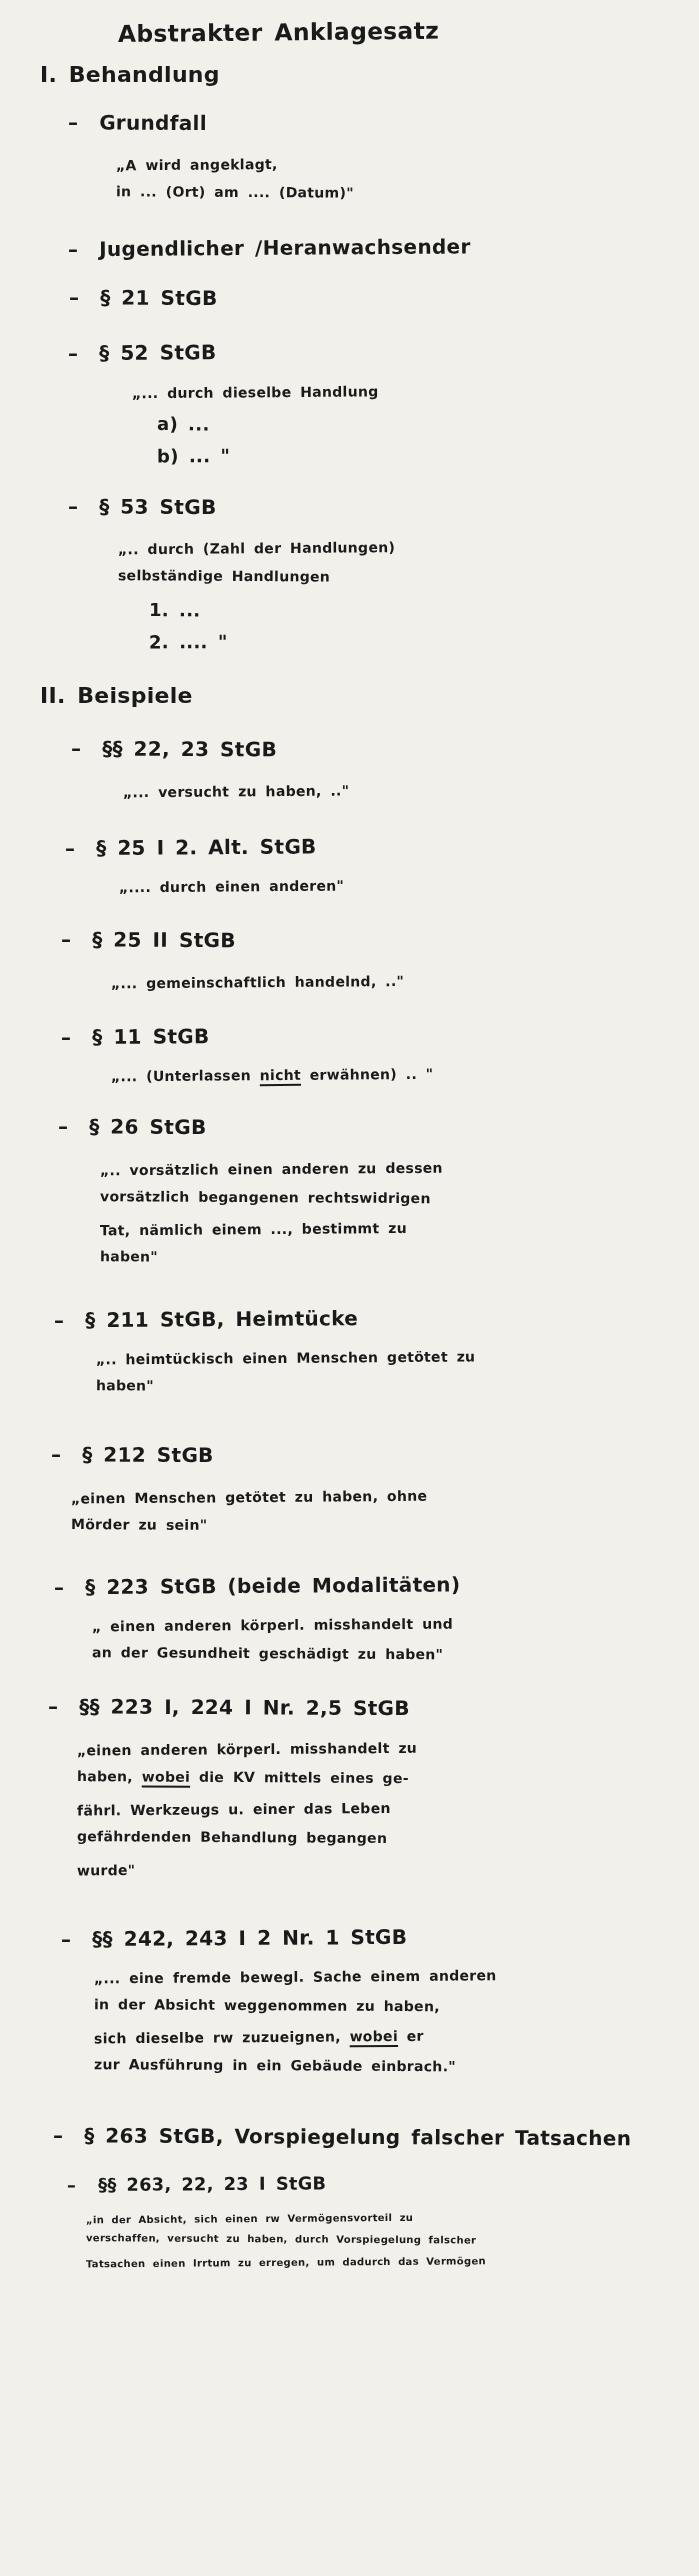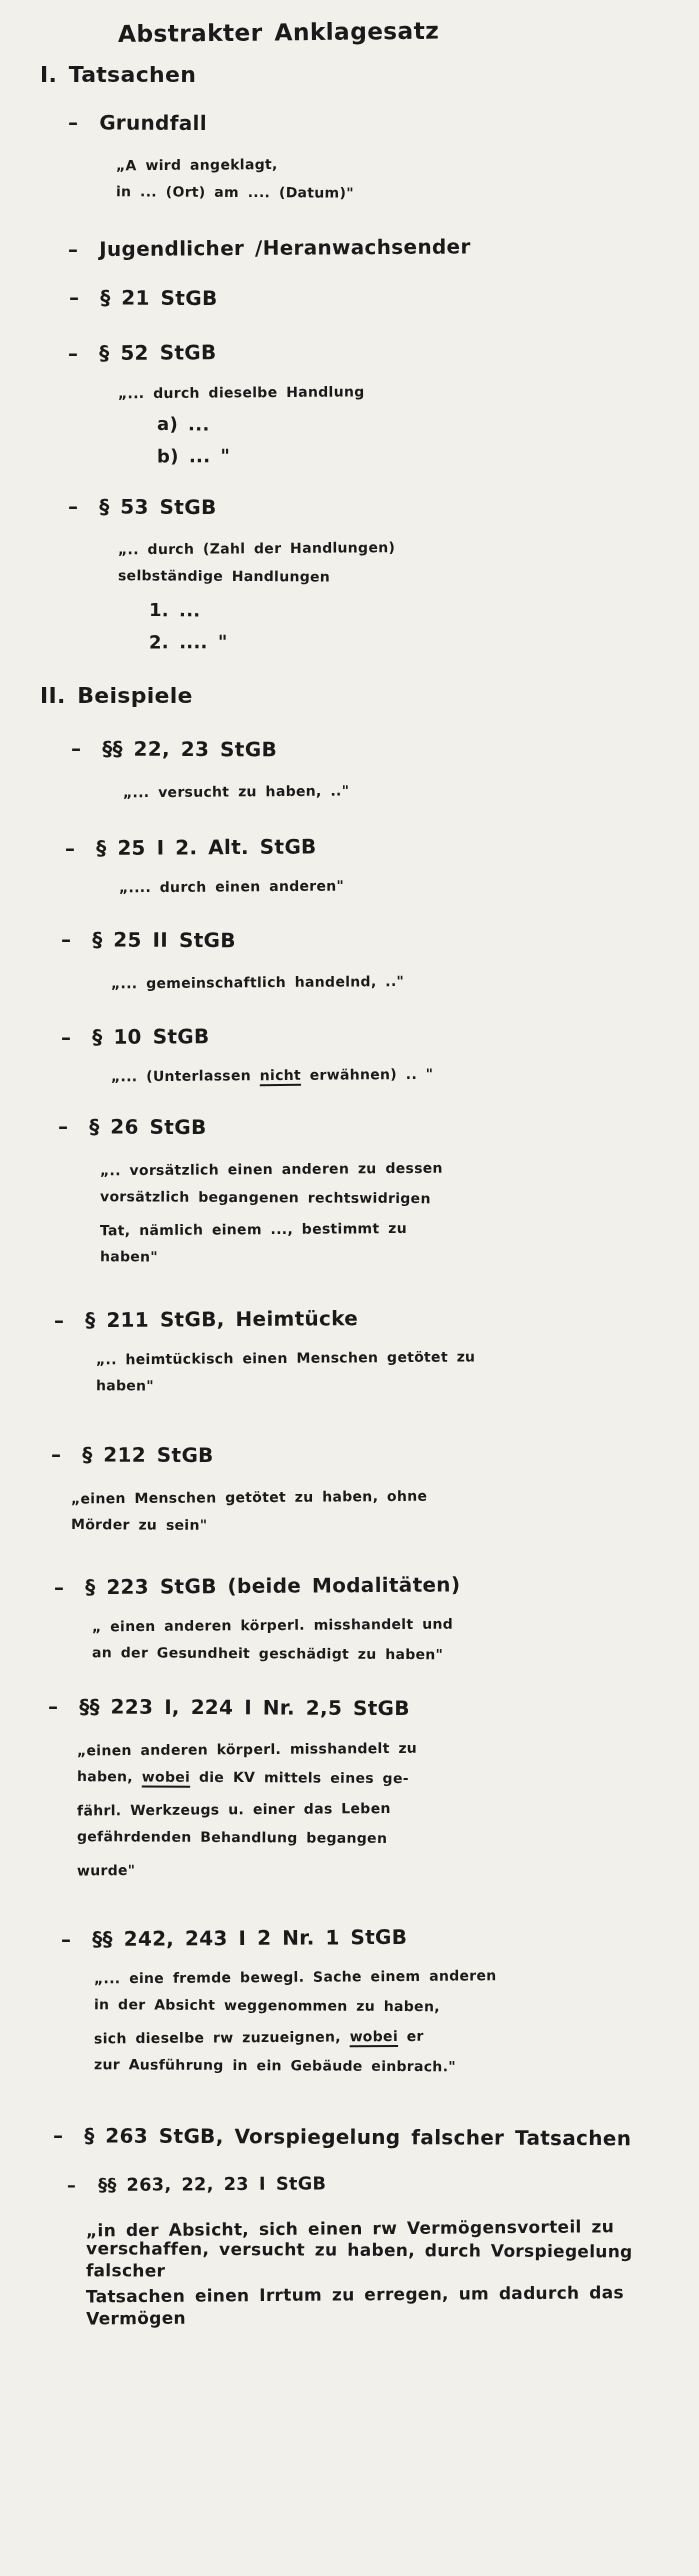--- a/index.html
+++ b/index.html
@@ -26,34 +26,34 @@
   .item .row{display:flex;gap:13.5px;font-size:20px;line-height:25px}
   .item:nth-child(odd) .row{transform:rotate(-.4deg)}
   .item:nth-child(even) .row{transform:rotate(.3deg)}
   .dash{min-width:17.7px}
   .quote{margin-top:11.5px;font-size:14px;line-height:30px}
   .qline:nth-child(odd){transform:rotate(-.45deg)}
   .qline:nth-child(even){transform:rotate(.35deg)}
   .subs{margin-top:5.2px;font-size:18px;line-height:29px}
   .sub:nth-child(odd){transform:rotate(.4deg)}
   .sub:nth-child(even){transform:rotate(-.3deg)}
-  .tight{margin-top:21px;font-size:17px;line-height:22px}
+  .tight{margin-top:11px;font-size:10px;line-height:22px}
   u{text-underline-offset:3.6px;text-decoration-thickness:1.6px}
 </style>
 </head>
 <body>
 
 <div class="sheet">
 
   <h1 class="title hand">Abstrakter Anklagesatz</h1>
 
   <div class="section" style="margin-top:14.6px">
     <div class="sec-head hand">
       <span class="numeral">I.</span>
-      <span>Tatsachen</span>
+      <span>Behandlung</span>
     </div>
 
     <div class="item hand" style="margin-top:24px;margin-left:68px">
       <div class="row">
         <span class="dash">–</span>
         <span>Grundfall</span>
       </div>
       <div class="quote" style="margin-left:48px">
         <div class="qline">„A  wird  angeklagt,</div>
         <div class="qline">in ...  (Ort)  am  ....  (Datum)"</div>
@@ -72,21 +72,21 @@
         <span class="dash">–</span>
         <span>§ 21  StGB</span>
       </div>
     </div>
 
     <div class="item hand" style="margin-top:27px;margin-left:68px">
       <div class="row">
         <span class="dash">–</span>
         <span>§ 52  StGB</span>
       </div>
-      <div class="quote" style="margin-left:50px">
+      <div class="quote" style="margin-left:64px">
         <div class="qline">„...  durch  dieselbe  Handlung</div>
       </div>
       <div class="subs" style="margin-left:89px">
         <div class="sub">a)  ...</div>
         <div class="sub">b) ...   "</div>
       </div>
     </div>
 
     <div class="item hand" style="margin-top:27px;margin-left:68px">
       <div class="row">
@@ -136,21 +136,21 @@
         <span>§ 25  II  StGB</span>
       </div>
       <div class="quote" style="margin-left:50px">
         <div class="qline">„...  gemeinschaftlich  handelnd, .."</div>
       </div>
     </div>
 
     <div class="item hand" style="margin-top:27px;margin-left:61px">
       <div class="row">
         <span class="dash">–</span>
-        <span>§ 10  StGB</span>
+        <span>§ 11  StGB</span>
       </div>
       <div class="quote" style="margin-left:50px">
         <div class="qline">„...  (Unterlassen  <u>nicht</u>  erwähnen) ..  "</div>
       </div>
     </div>
 
     <div class="item hand" style="margin-top:27px;margin-left:58px">
       <div class="row">
         <span class="dash">–</span>
         <span>§ 26  StGB</span>

